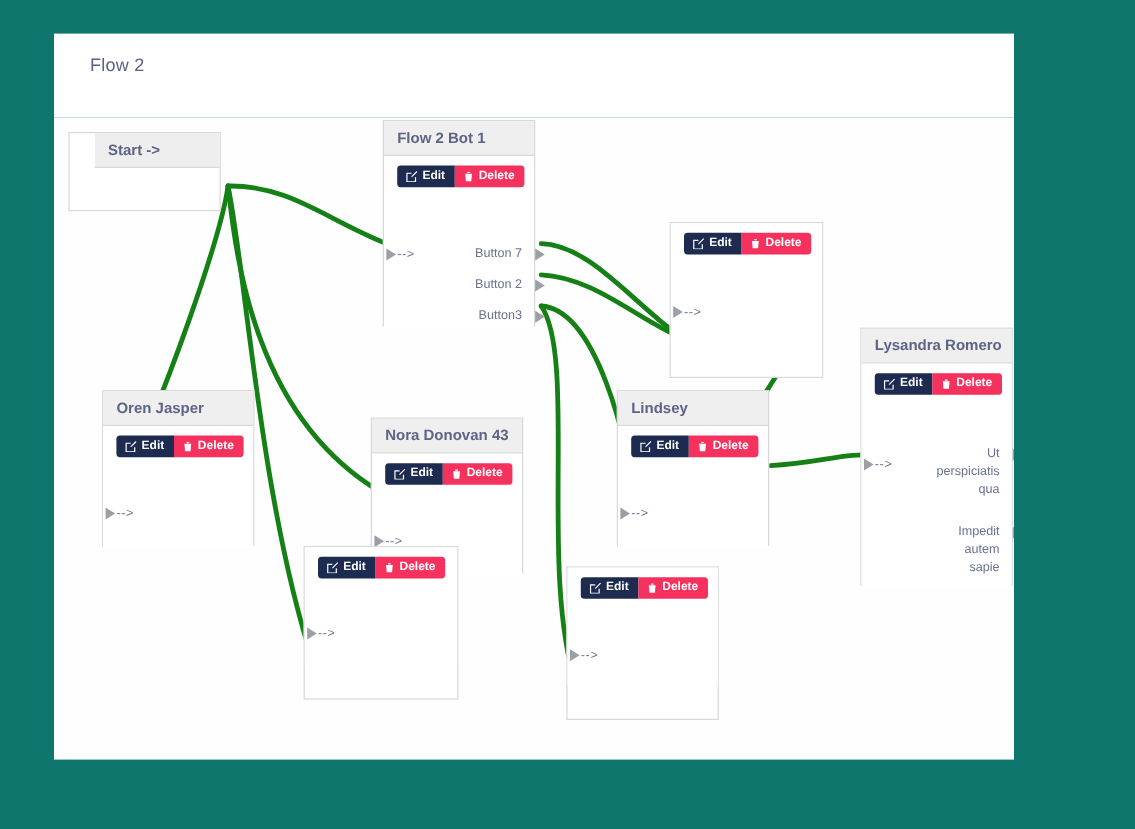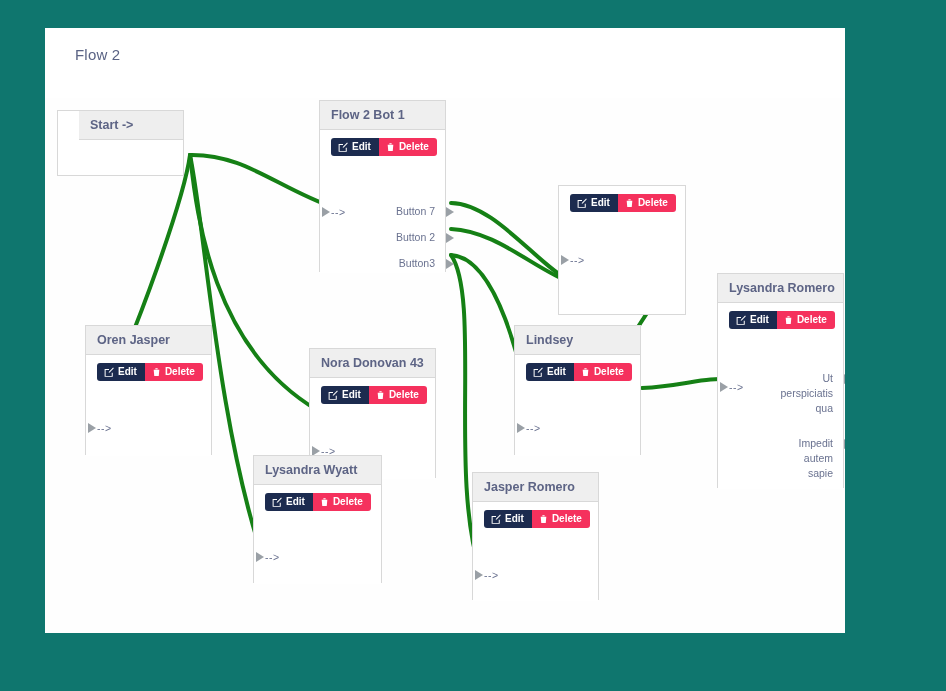--- a/index.html
+++ b/index.html
@@ -333,21 +333,20 @@
                 <span>Delete</span>
               </button>
             </div>
             <div class="port-in" style="left: 11px; top: 67px;">
               <span class="arrow-marker"></span>
               <span>--&gt;</span>
             </div>
           </div>
         </div>
         <div class="node" style="left: 208px; top: 357px; width: 129px; height: 128px;">
-          <div class="node-header">Lysandra Wyatt</div>
           <div class="node-body" style="height: 99px;">
             <div class="btn-row">
               <button class="btn btn-edit">
                 <svg width="10" height="10" viewBox="0 0 16 16" fill="#fff">
                   <path d="M1 3h7v1.6H2.6v9.8h9.8V9H14v6.4H1z"></path>
                   <path d="M14.6.9 15.7 2 9.1 8.6l-1.7.6.6-1.7z"></path>
                 </svg>
                 <span>Edit</span>
               </button>
               <button class="btn btn-delete">
@@ -357,21 +356,20 @@
                 <span>Delete</span>
               </button>
             </div>
             <div class="port-in" style="left: 11px; top: 66px;">
               <span class="arrow-marker"></span>
               <span>--&gt;</span>
             </div>
           </div>
         </div>
         <div class="node" style="left: 427px; top: 374px; width: 127px; height: 128px;">
-          <div class="node-header">Jasper Romero</div>
           <div class="node-body" style="height: 99px;">
             <div class="btn-row">
               <button class="btn btn-edit">
                 <svg width="10" height="10" viewBox="0 0 16 16" fill="#fff">
                   <path d="M1 3h7v1.6H2.6v9.8h9.8V9H14v6.4H1z"></path>
                   <path d="M14.6.9 15.7 2 9.1 8.6l-1.7.6.6-1.7z"></path>
                 </svg>
                 <span>Edit</span>
               </button>
               <button class="btn btn-delete">

